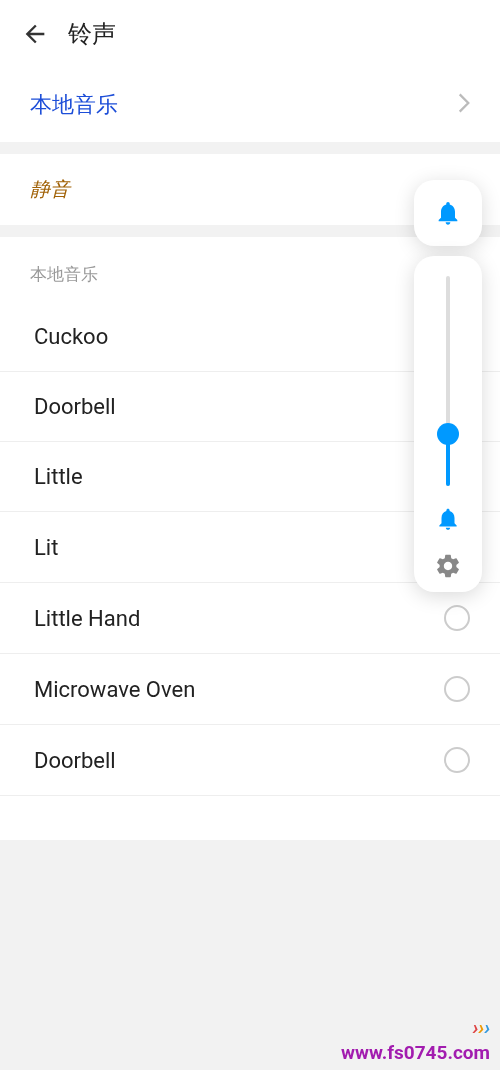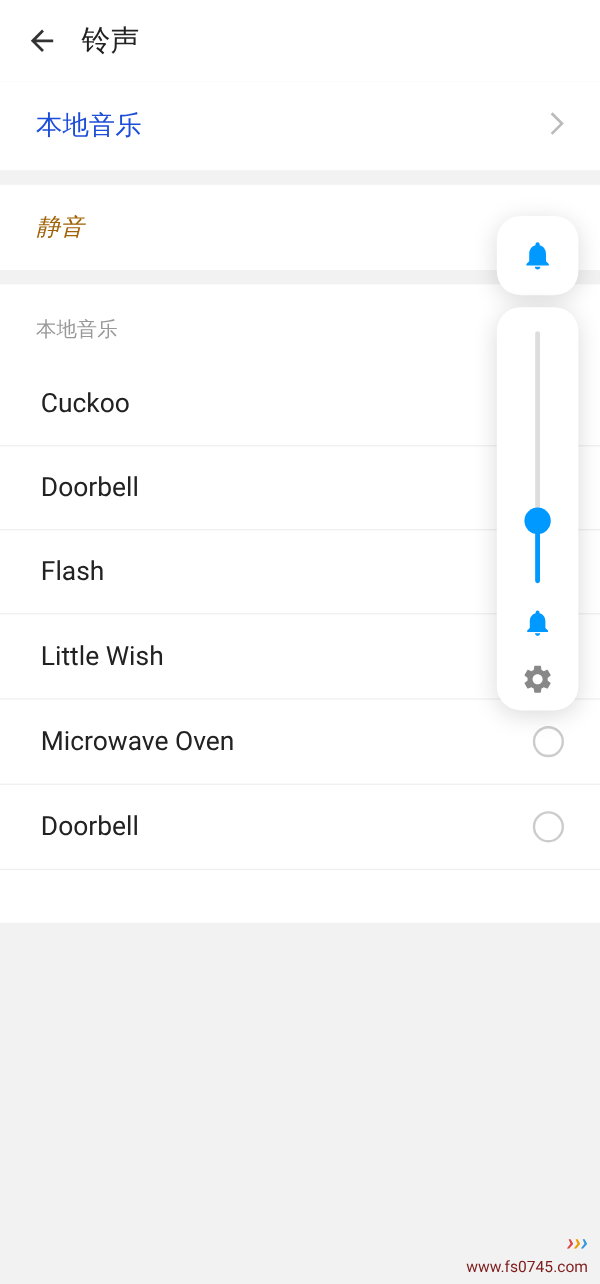--- a/index.html
+++ b/index.html
@@ -164,23 +164,24 @@
     }
     .watermark-arrows {
       display: flex;
       gap: -2px;
     }
     .arr { font-size: 20px; font-weight: bold; }
     .arr-red { color: #d44; }
     .arr-orange { color: #e90; }
     .arr-blue { color: #39d; }
     .watermark2 {
-      font-size: 13px;
-      color: #7f1d1d;
+      font-size: 19px;
+      color: #a21caf;
       margin-top: 2px;
+      font-weight: bold;
     }
     .last-item {
       padding: 22px 30px 22px 34px;
       font-size: 22px;
       color: #222;
     }
   </style>
 </head>
 <body>
 
@@ -213,24 +214,28 @@
 <div class="section">
   <div class="section-header">本地音乐</div>
   <div id="ringtone-list">
       <div class="list-item">
         <span class="list-item-label">Cuckoo</span>
       </div>
       <div class="list-item">
         <span class="list-item-label">Doorbell</span>
       </div>
       <div class="list-item">
-        <span class="list-item-label">Flash</span>
-      </div>
-      <div class="list-item">
-        <span class="list-item-label">Little Wish</span>
+        <span class="list-item-label">Little</span>
+      </div>
+      <div class="list-item">
+        <span class="list-item-label">Lit</span>
+        <div class="radio"></div>
+      </div>
+      <div class="list-item">
+        <span class="list-item-label">Little Hand</span>
         <div class="radio"></div>
       </div>
       <div class="list-item">
         <span class="list-item-label">Microwave Oven</span>
         <div class="radio"></div>
       </div>
       <div class="list-item">
         <span class="list-item-label">Doorbell</span>
         <div class="radio"></div>
       </div>

